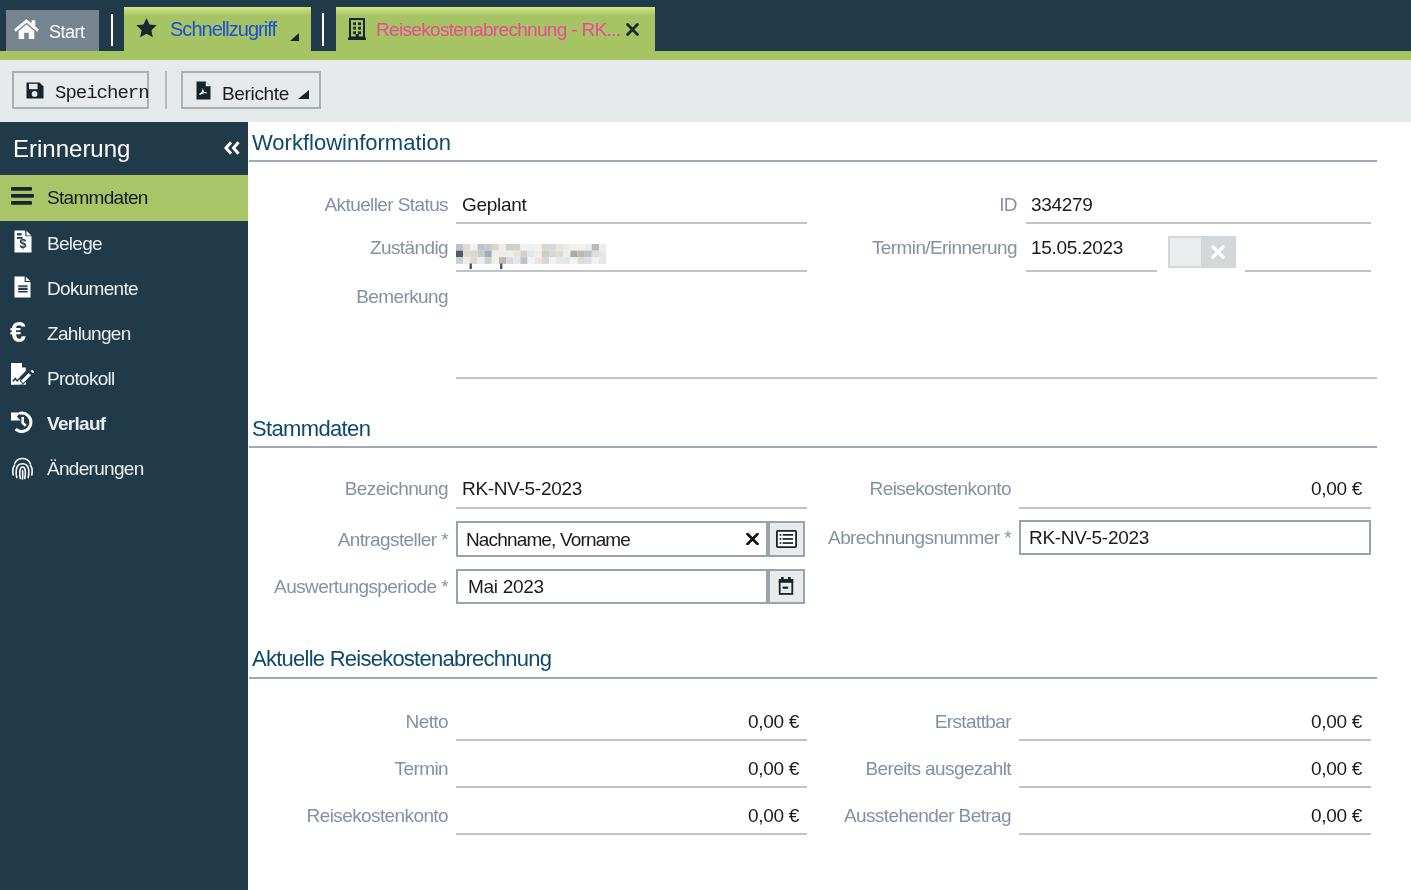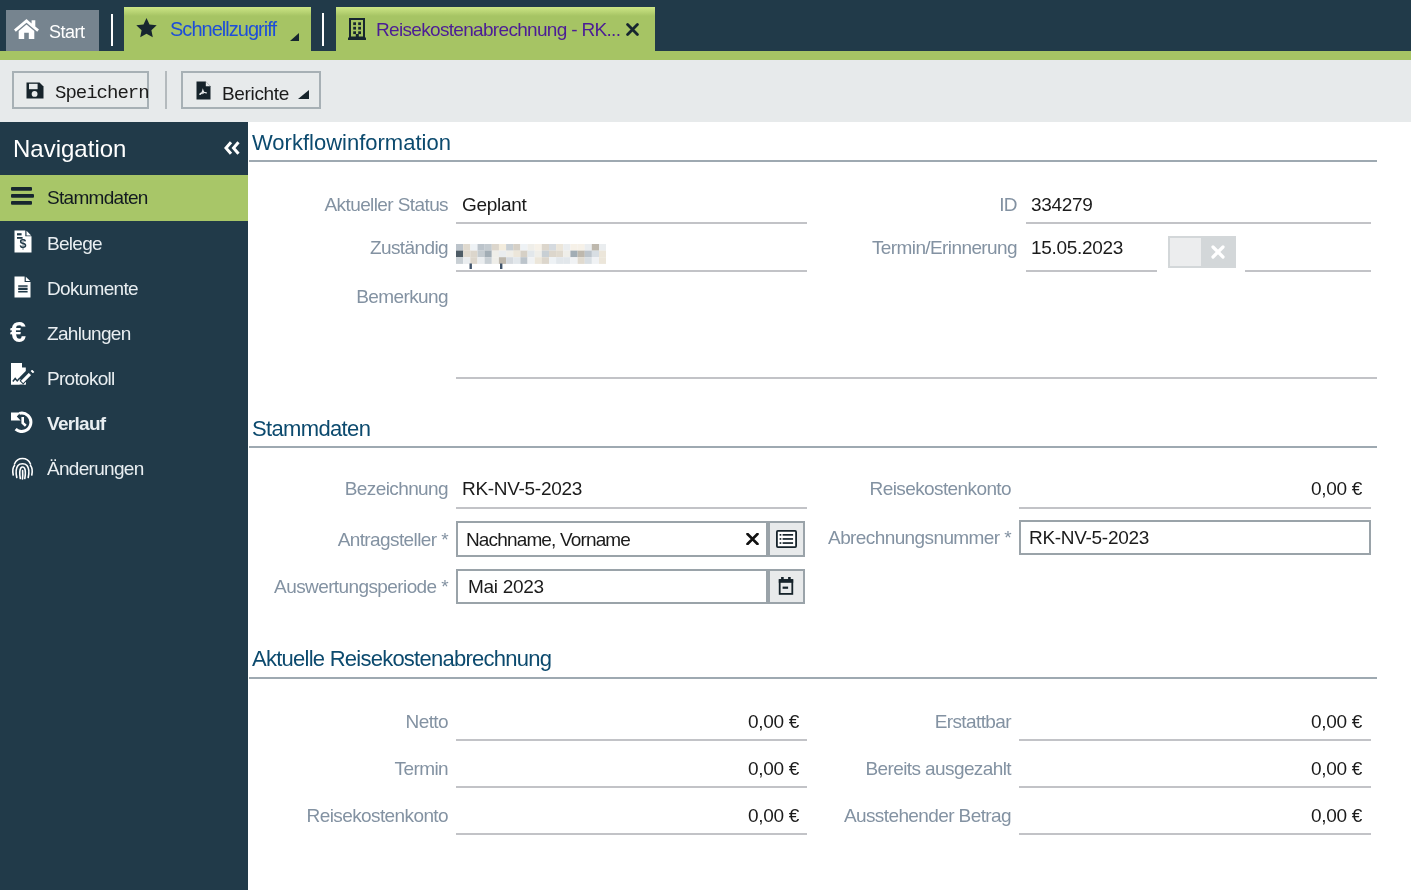--- a/index.html
+++ b/index.html
@@ -44,21 +44,21 @@
   <rect x="2" y="1" width="14" height="18.5" fill="none" stroke="#17262f" stroke-width="2"></rect>
   <rect x="0" y="19.5" width="18" height="2.5" fill="#17262f"></rect>
   <rect x="5.2" y="4.3" width="2.8" height="2.8" fill="#17262f"></rect>
   <rect x="10.2" y="4.3" width="2.8" height="2.8" fill="#17262f"></rect>
   <rect x="5.2" y="8.8" width="2.8" height="2.8" fill="#17262f"></rect>
   <rect x="10.2" y="8.8" width="2.8" height="2.8" fill="#17262f"></rect>
   <rect x="5.2" y="13.3" width="2.8" height="2.8" fill="#17262f"></rect>
   <rect x="10.2" y="13.3" width="2.8" height="2.8" fill="#17262f"></rect>
   <rect x="7.8" y="16" width="3" height="3.5" fill="#17262f"></rect>
 </svg>
-<div class="abs" style="left:376px;top:16px;font-size:19px;letter-spacing:-0.68px;line-height:27px;color:#4c1d95;">Reisekostenabrechnung - RK...</div>
+<div class="abs" style="left:376px;top:16px;font-size:19px;letter-spacing:-0.68px;line-height:27px;color:#ec4899;">Reisekostenabrechnung - RK...</div>
 <svg class="abs" style="left:626px;top:23px;" width="13" height="13" viewBox="0 0 13 13">
   <path d="M1.6 1.6 L11.4 11.4 M11.4 1.6 L1.6 11.4" stroke="#17262f" stroke-width="2.8" stroke-linecap="round"></path>
 </svg>
 
 <div class="abs" style="left:0;top:51px;width:1411px;height:9px;background:#a6c464;"></div>
 
 <div class="abs" style="left:0;top:60px;width:1411px;height:62px;background:#e7eaeb;"></div>
 <div class="abs" style="left:12px;top:71px;width:137px;height:38px;border:2px solid #a7b0b5;"></div>
 <svg class="abs" style="left:26px;top:82px;" width="18" height="17" viewBox="0 0 18 17">
   <path fill="#16232b" d="M0.5 0.5 H13.5 L17.5 4.5 V16.5 H0.5 Z"></path>
@@ -72,21 +72,21 @@
   <path fill="#16232b" d="M0.5 0.5 H9.8 L14.5 5.2 V18.5 H0.5 Z"></path>
   <path fill="#e7eaeb" d="M9.8 0.5 L14.5 5.2 H9.8 Z"></path>
   <path fill="#e7eaeb" d="M3.6 13.9 c-1.1-.9 .7-2.2 1.9-2.7 c.6-1.2 1.1-2.7 1.2-3.9 c.8 1.2 .7 2.7 1.8 3.7 c1.2 0 2.7 .3 2.6 1.1 c-.1 .8-1.8 .4-2.7 0 c-1 .2-2 .5-2.8 .9 c-.5 .5-1.5 1.2-2 .9 Z M7 11.5 c.3 .5 .7 .9 1.1 1.2 c-.7 .1-1.4 .4-2 .6 c.4-.6 .7-1.2 .9-1.8 Z" fill-rule="evenodd"></path>
 </svg>
 <div class="abs" style="left:222px;top:80px;font-size:19px;letter-spacing:-0.35px;line-height:27px;color:#1b1b1b;">Berichte</div>
 <svg class="abs" style="left:298px;top:90px;" width="11" height="9" viewBox="0 0 11 9">
     <polygon points="11,0 11,9 0,9" fill="#16232b"></polygon>
   </svg>
 
 <div class="abs" style="left:0;top:122px;width:248px;height:768px;background:#213a49;"></div>
-<div class="abs" style="left:13px;top:134px;font-size:24px;line-height:30px;color:#fff;">Navigation</div>
+<div class="abs" style="left:13px;top:134px;font-size:24px;line-height:30px;color:#fff;">Erinnerung</div>
 <svg class="abs" style="left:224px;top:141px;" width="16" height="14" viewBox="0 0 16 14">
   <path d="M7 1.2 L2 7 L7 12.8 M14.5 1.2 L9.5 7 L14.5 12.8" fill="none" stroke="#fff" stroke-width="3"></path>
 </svg>
 
 <div class="abs" style="left:0;top:175px;width:248px;height:46px;background:#a8c668;"></div>
 <svg class="abs" style="left:11px;top:187px;" width="23" height="18" viewBox="0 0 23 18">
   <rect x="0" y="0" width="21" height="3.8" rx="1" fill="#17262f"></rect>
   <rect x="0" y="7" width="23" height="3.8" rx="1" fill="#17262f"></rect>
   <rect x="0" y="14" width="21" height="3.8" rx="1" fill="#17262f"></rect>
 </svg>

